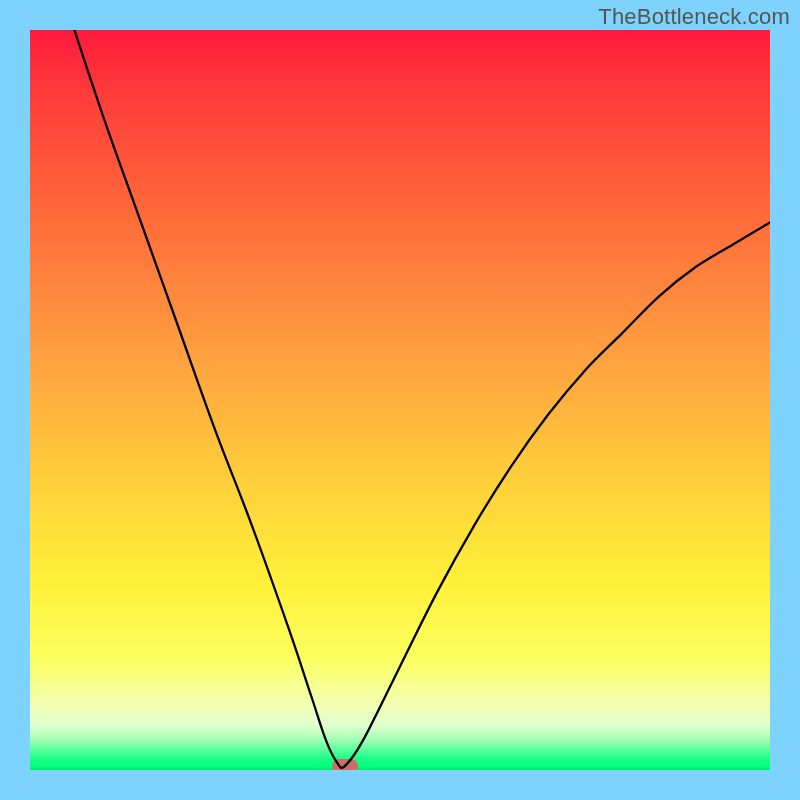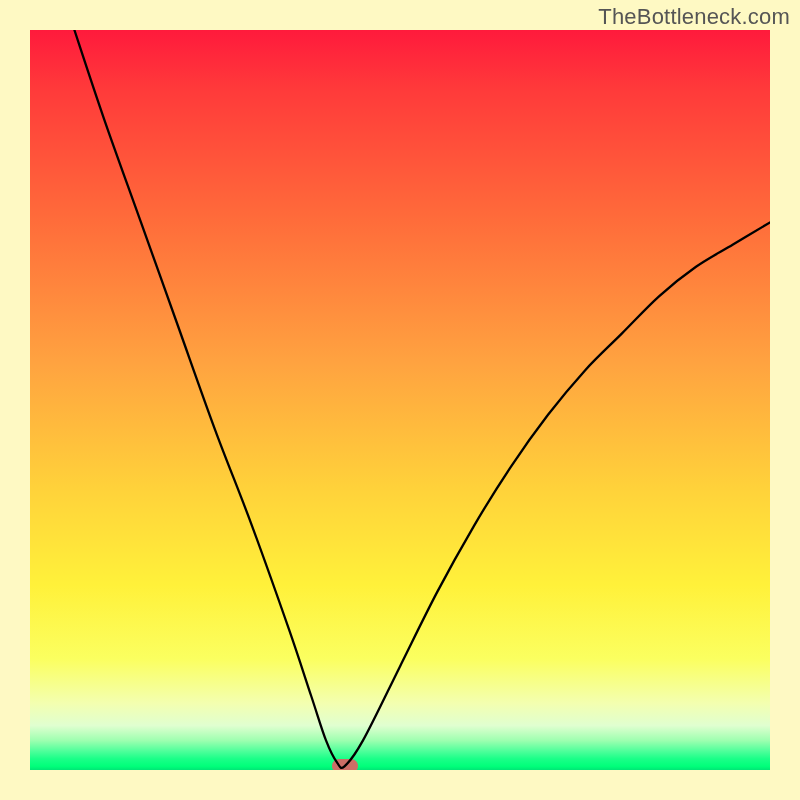--- a/index.html
+++ b/index.html
@@ -7,21 +7,21 @@
     padding: 0;
     width: 800px;
     height: 800px;
     overflow: hidden;
     font-family: Arial, Helvetica, sans-serif;
     background: #000;
   }
   .frame {
     width: 800px;
     height: 800px;
-    background: #fef9c3;
+    background: #7dd3fc;
     position: relative;
   }
   .attribution {
     position: absolute;
     top: 4px;
     right: 10px;
     color: #555;
     font-size: 22px;
     letter-spacing: 0.2px;
     font-weight: 400;

